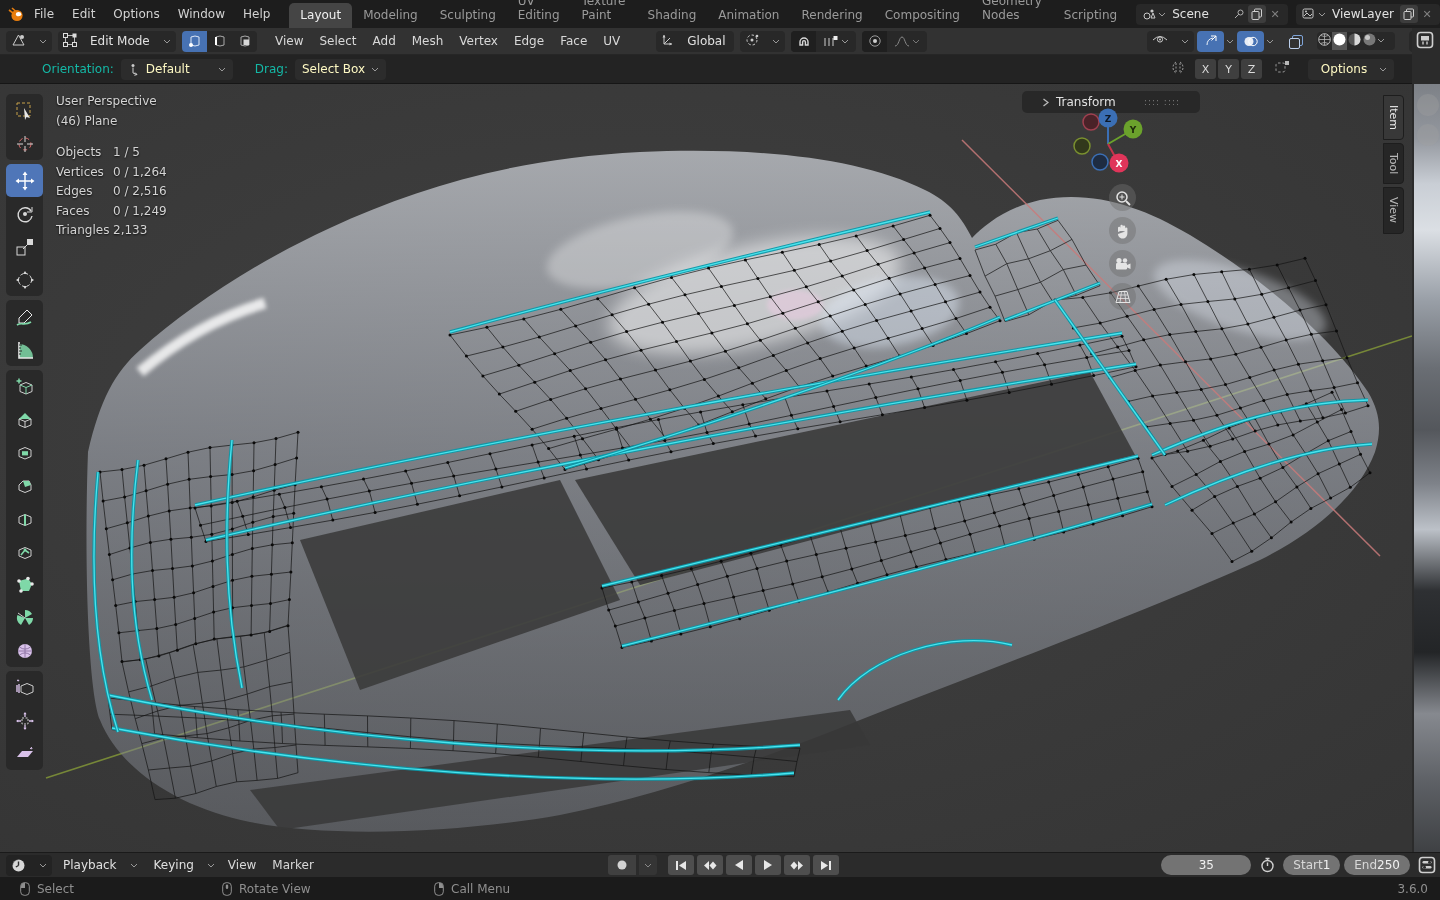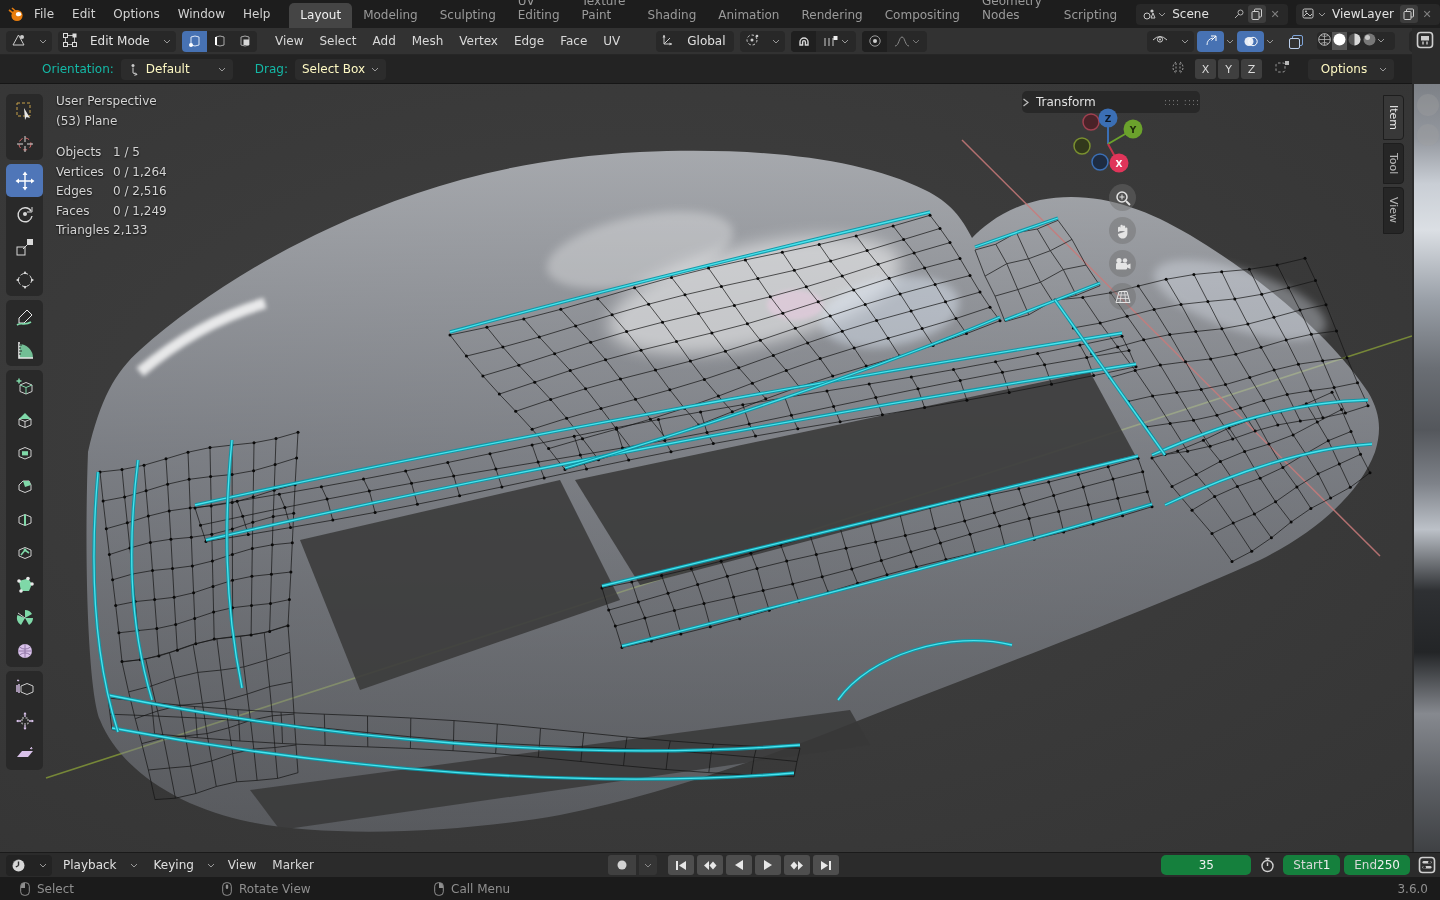--- a/index.html
+++ b/index.html
@@ -58,21 +58,21 @@
 
   
   .stats { position:absolute; left:56px; top:8px; color:#d4d4d4; text-shadow:0 1px 2px rgba(0,0,0,.8);
     line-height:19.5px; }
   .stats .gap { height:12px; }
   .stat-row { display:flex; }
   .stat-row .sl { width:57px; }
 
   
   .tpanel { position:absolute; right:212px; top:7px; width:178px; height:22px; background:rgba(40,40,40,.96);
-    border-radius:5px; display:flex; align-items:center; padding:0 0; color:#e0e0e0; }
+    border-radius:5px; display:flex; align-items:center; padding:0 20px; color:#e0e0e0; }
   .tpanel .grip { margin-left:auto; color:#777; letter-spacing:1px; font-size:9px; }
   .ntabs { position:absolute; right:8px; top:11px; display:flex; flex-direction:column; gap:3px; }
   .ntab { writing-mode:vertical-rl; background:#262626; color:#b8b8b8; padding:9px 3px;
     border-radius:0 4px 4px 0; font-size:11px; border:1px solid #1d1d1d; }
   .ntab.active { background:#383838; color:#e8e8e8; }
 
   
   .gizmo { position:absolute; right:262px; top:16px; }
   .vbtn-col { position:absolute; right:276px; top:100px; display:flex; flex-direction:column; gap:6px; }
   .vbtn { width:27px; height:27px; border-radius:50%; background:rgba(110,110,110,.45);
@@ -90,21 +90,21 @@
   .timeline { position:absolute; left:0; top:852px; width:1440px; height:25px; background:#2b2b2b;
     display:flex; align-items:center; border-top:1px solid #1a1a1a; }
   .tl-center { position:absolute; left:608px; top:2px; display:flex; align-items:center; gap:3px; }
   .pb-btn { width:26px; height:20px; background:#4e4e4e; border-radius:3px; display:flex;
     align-items:center; justify-content:center; }
   .pb-rec { width:28px; height:20px; background:#404040; border-radius:3px 0 0 3px; display:flex;
     align-items:center; justify-content:center; }
   .pb-chev { width:18px; height:20px; background:#353535; border-radius:0 3px 3px 0; display:flex;
     align-items:center; justify-content:center; margin-right:8px; }
   .tl-right { position:absolute; right:30px; top:2px; display:flex; align-items:center; gap:4px; }
-  .field { background:#15803d; border-radius:5px; height:20px; display:flex; align-items:center;
+  .field { background:#737373; border-radius:10px; height:20px; display:flex; align-items:center;
     color:#f0f0f0; }
   .frame-field { width:90px; justify-content:center; }
   .se-field { padding:0 10px; }
   .se-field .fl { color:#d8d8d8; }
 
   
   .statusbar { position:absolute; left:0; top:877px; width:1440px; height:23px; background:#1b1b1b;
     display:flex; align-items:center; color:#8f8f8f; }
   .hint { position:absolute; display:flex; align-items:center; gap:7px; }
   .version { position:absolute; right:12px; color:#8f8f8f; }
@@ -1303,21 +1303,21 @@
             <svg width="20" height="20" viewBox="0 0 20 20">
               <path d="M2,13 L7,7 L18,7 L13,13 Z" fill="#d9c2ea"></path>
               <path d="M16,3 l1.2,1.6 M15,4.5 l2,.3" stroke="#d9c2ea"></path>
             </svg>
           </span>
       </div>
     </div>
 
     <div class="stats">
       <div>User Perspective</div>
-      <div>(53) Plane</div>
+      <div>(46) Plane</div>
       <div class="gap"></div>
       <div class="stat-row">
           <span class="sl">Objects</span>
           <span>1 / 5</span>
         </div>
       <div class="stat-row">
           <span class="sl">Vertices</span>
           <span>0 / 1,264</span>
         </div>
       <div class="stat-row">

